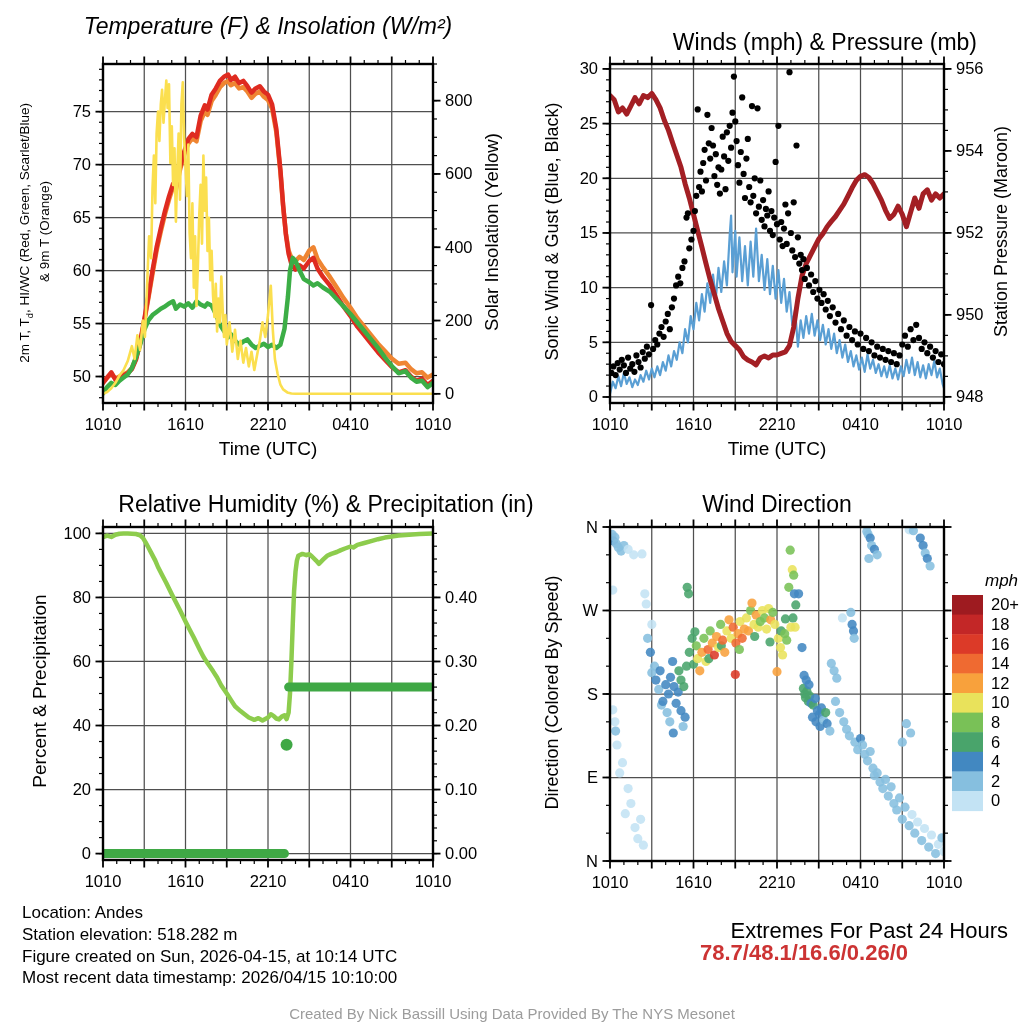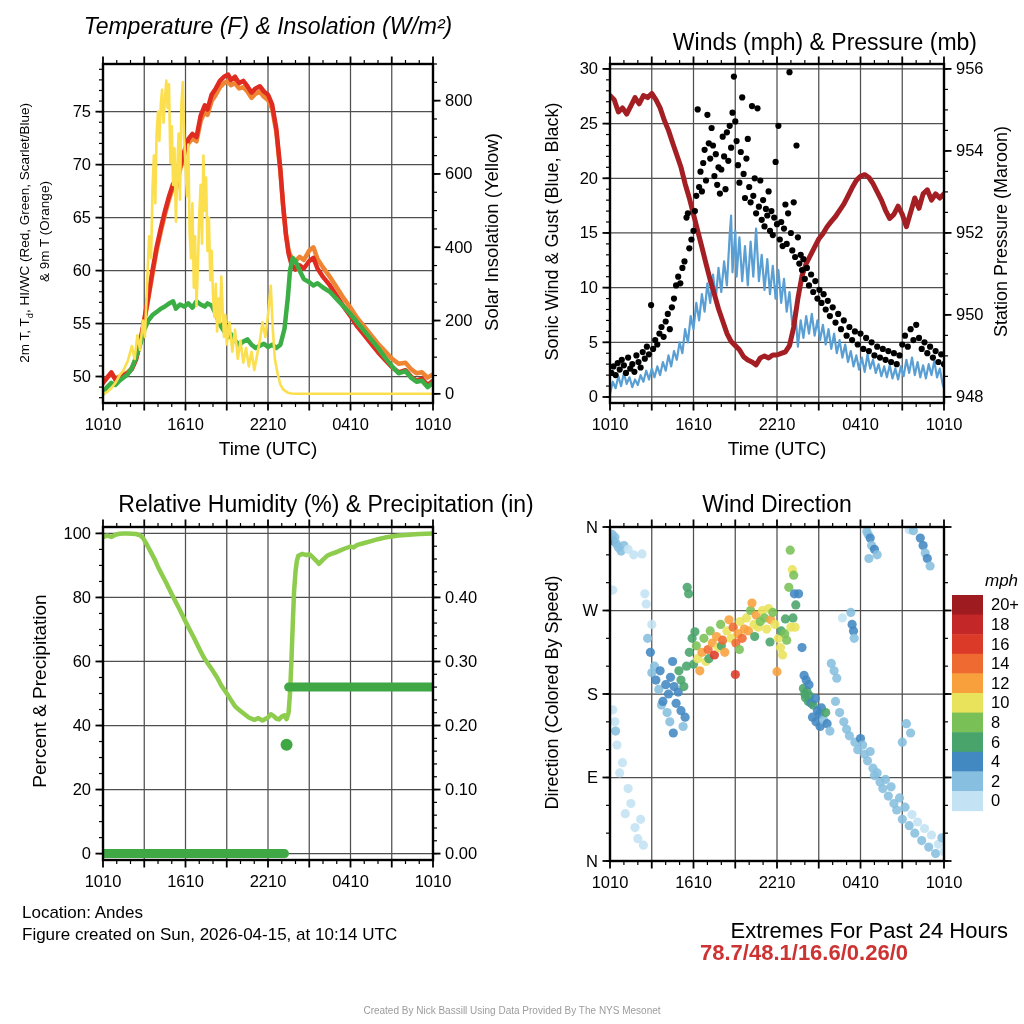--- a/index.html
+++ b/index.html
@@ -17,21 +17,21 @@
   .lab-tl-r{left:292px;top:221px;font-size:18.5px;}
   .lab-tr-l{left:352px;top:221px;font-size:18px;}
   .lab-tr-r{left:801px;top:221px;font-size:18px;}
   .lab-bl-l{left:-160px;top:680px;font-size:19px;}
   .lab-br-l{left:352px;top:682px;font-size:18px;}
   sub{font-size:68%;}
   .mph-label{left:985px;top:571px;font-size:17px;font-style:italic;}
   .footer-left{left:22px;top:902px;font-size:17px;line-height:21.8px;}
   .footer-right{left:600px;top:920px;width:408px;text-align:right;font-size:22px;line-height:21.8px;}
   .extremes-red{color:#cc3333;font-weight:bold;text-align:center;}
-  .credit{left:0;top:1005px;width:1024px;text-align:center;font-size:10px;color:#9c9c9c;}
+  .credit{left:0;top:1005px;width:1024px;text-align:center;font-size:15px;color:#9c9c9c;}
 </style>
 </head>
 <body>
 
 <svg id="chart-canvas" width="1024" height="1024">
     <g>
       <clipPath id="clip0">
         <rect x="103" y="64" width="330" height="339"></rect>
       </clipPath>
       <line x1="144.25" y1="64" x2="144.25" y2="403" stroke="#4f4f4f" stroke-width="1.25"></line>
@@ -1028,21 +1028,23 @@
 <div class="rot lab-tl-r">Solar Insolation (Yellow)</div>
 <div class="rot lab-tr-l">Sonic Wind &amp; Gust (Blue, Black)</div>
 <div class="rot lab-tr-r">Station Pressure (Maroon)</div>
 <div class="rot lab-bl-l">Percent &amp; Precipitation</div>
 <div class="rot lab-br-l">Direction (Colored By Speed)</div>
 
 <div class="abs mph-label">mph</div>
 
 <div class="abs footer-left">
   <div>Location: Andes</div>
+  <div>Station elevation: 518.282 m</div>
   <div>Figure created on Sun, 2026-04-15, at 10:14 UTC</div>
+  <div>Most recent data timestamp: 2026/04/15 10:10:00</div>
 </div>
 
 <div class="abs footer-right">
   <div>Extremes For Past 24 Hours</div>
   <div class="extremes-red">78.7/48.1/16.6/0.26/0</div>
 </div>
 
 <div class="abs credit">Created By Nick Bassill Using Data Provided By The NYS Mesonet</div>
 
 </body></html>

